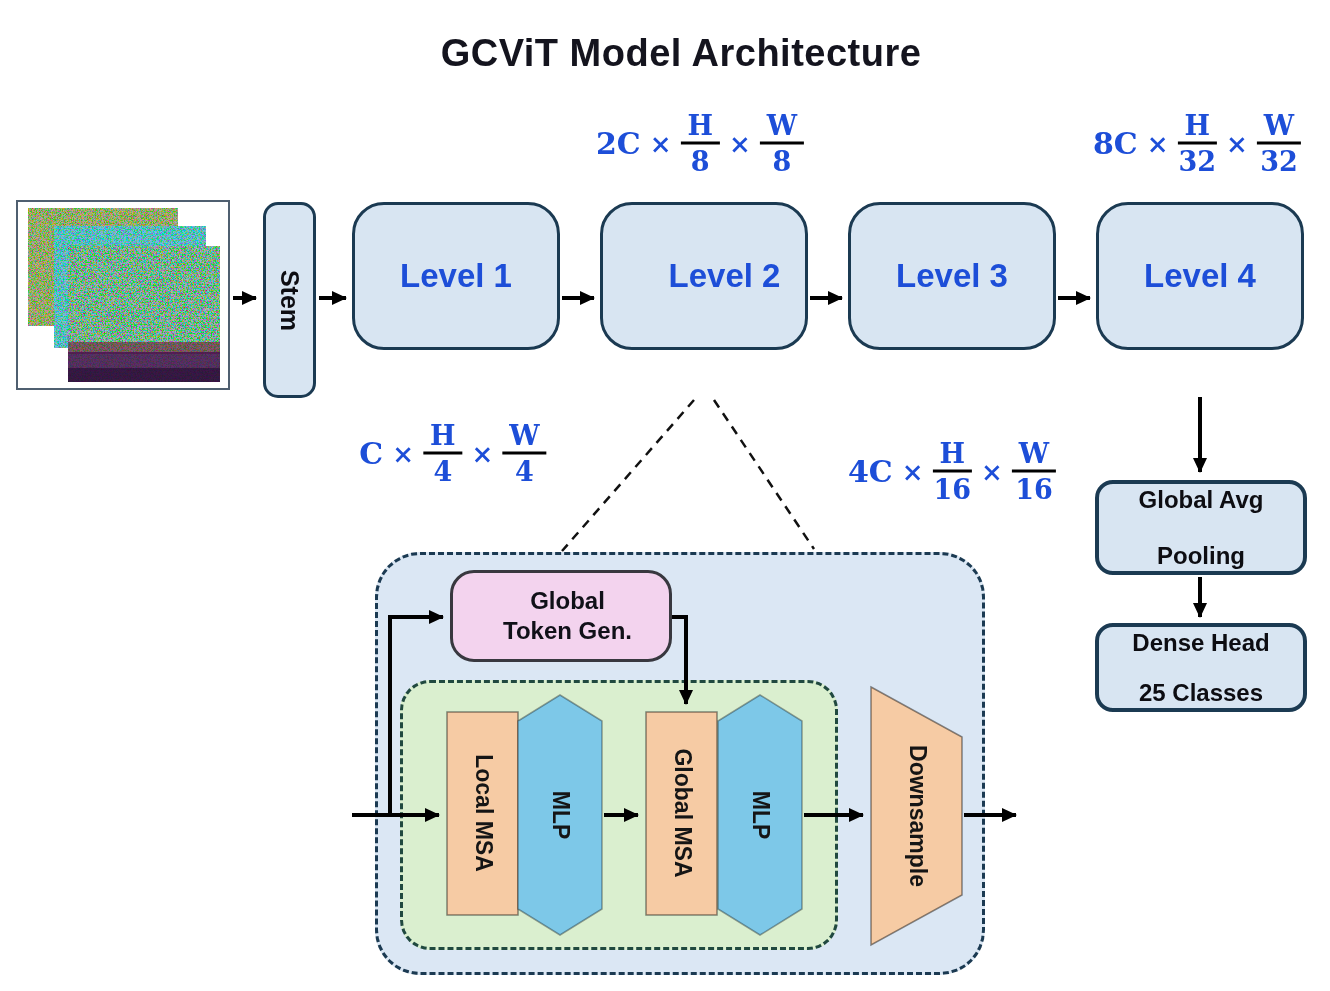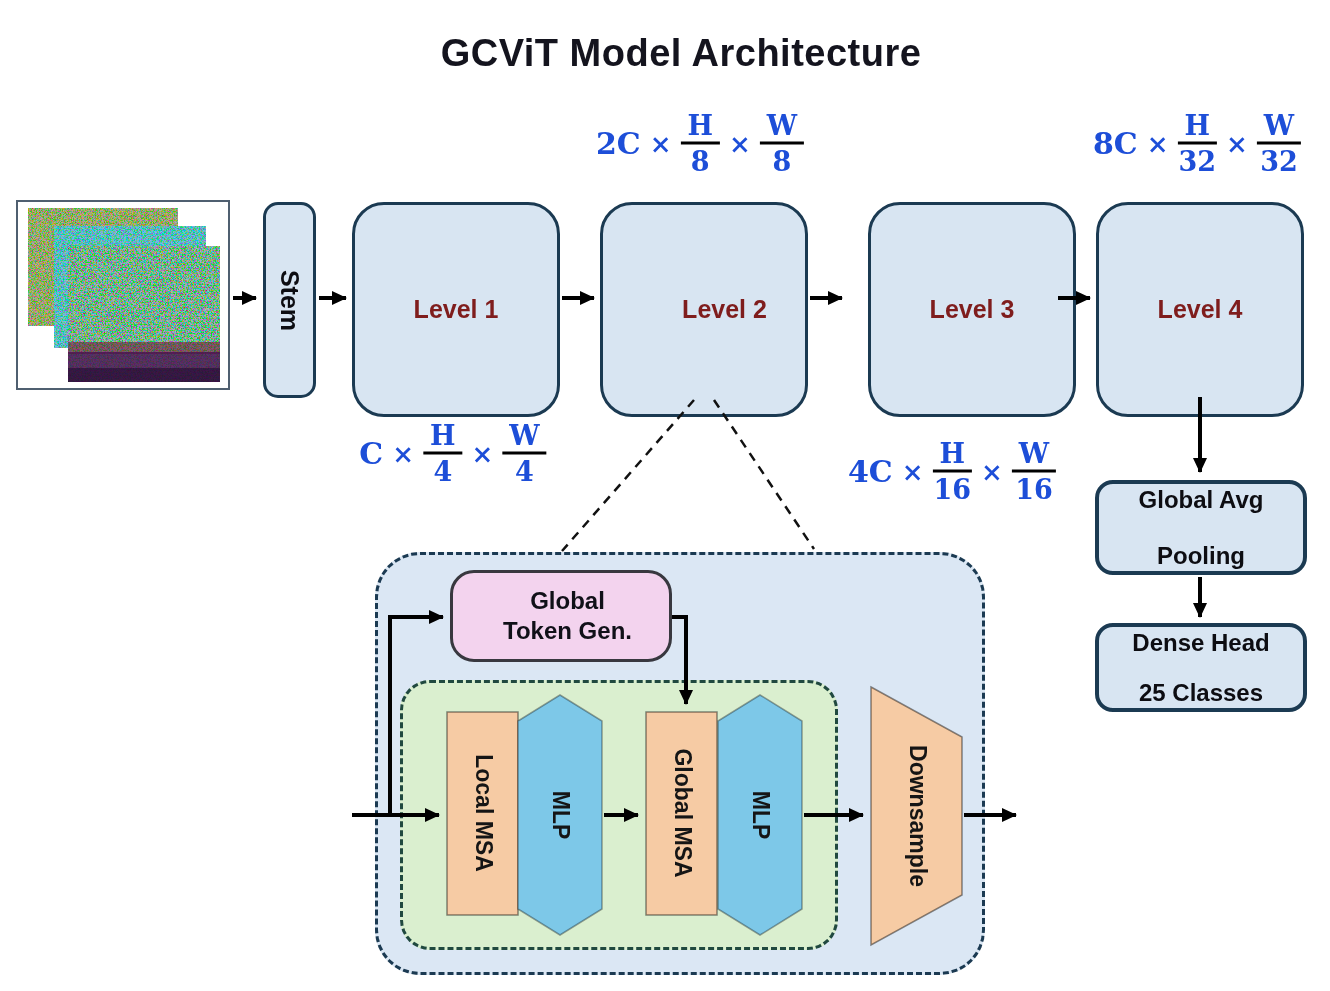--- a/index.html
+++ b/index.html
@@ -8,21 +8,21 @@
     --detail-fill:#dbe7f4; --arrow:#000000; --title-color:#14141e;
   }
   html,body{margin:0;padding:0;background:#ffffff;}
   .canvas{position:relative;width:1330px;height:991px;background:#fff;overflow:hidden;
           font-family:"Liberation Sans",sans-serif;}
   .title{position:absolute;left:50%;top:16px;transform:translateX(-50%);margin:16px;
          font-size:38px;font-weight:700;letter-spacing:.5px;color:var(--title-color,#14141e);white-space:nowrap;}
   
   .box{position:absolute;background:var(--box-fill,#d8e5f2);border:3px solid var(--box-border,#1b3a52);
        display:flex;align-items:center;justify-content:center;box-sizing:border-box;}
-  .level{width:208px;height:215px;top:202px;border-radius:32px;font-size:25px;font-weight:700;color:#7f1d1d;}
+  .level{width:208px;height:148px;top:202px;border-radius:32px;font-size:33px;font-weight:700;color:#1d4ed8;}
   .stem{left:263px;top:202px;width:53px;height:196px;border-radius:15px;}
   .vtext{transform:rotate(90deg);font-size:25px;font-weight:700;color:#0d0d12;white-space:nowrap;}
   
   .input-frame{position:absolute;left:16px;top:200px;width:214px;height:190px;background:#fff;
                border:2px solid #4f5f70;box-sizing:border-box;}
   .input-frame svg{position:absolute;left:0;top:0;}
   
   .math-label{position:absolute;transform:translate(-50%,-50%);display:flex;align-items:center;gap:9px;
               font-family:"DejaVu Serif",serif;font-weight:700;color:#1d4ed8;white-space:nowrap;}
   .mprefix{font-size:30px;}
@@ -103,21 +103,21 @@
 
   <div class="box stem">
     <span class="vtext">Stem</span>
   </div>
   <div class="box level" style="left:352px;">
     <span>Level 1</span>
   </div>
   <div class="box level" style="left:600px;padding-left:41px;">
     <span>Level 2</span>
   </div>
-  <div class="box level" style="left:868px;">
+  <div class="box level" style="left:848px;">
     <span>Level 3</span>
   </div>
   <div class="box level" style="left:1096px;">
     <span>Level 4</span>
   </div>
 
   <div class="math-label" style="left:700px;top:143px;">
     <span class="mprefix">2C</span>
     <span class="mtimes">×</span>
     <span class="frac">

